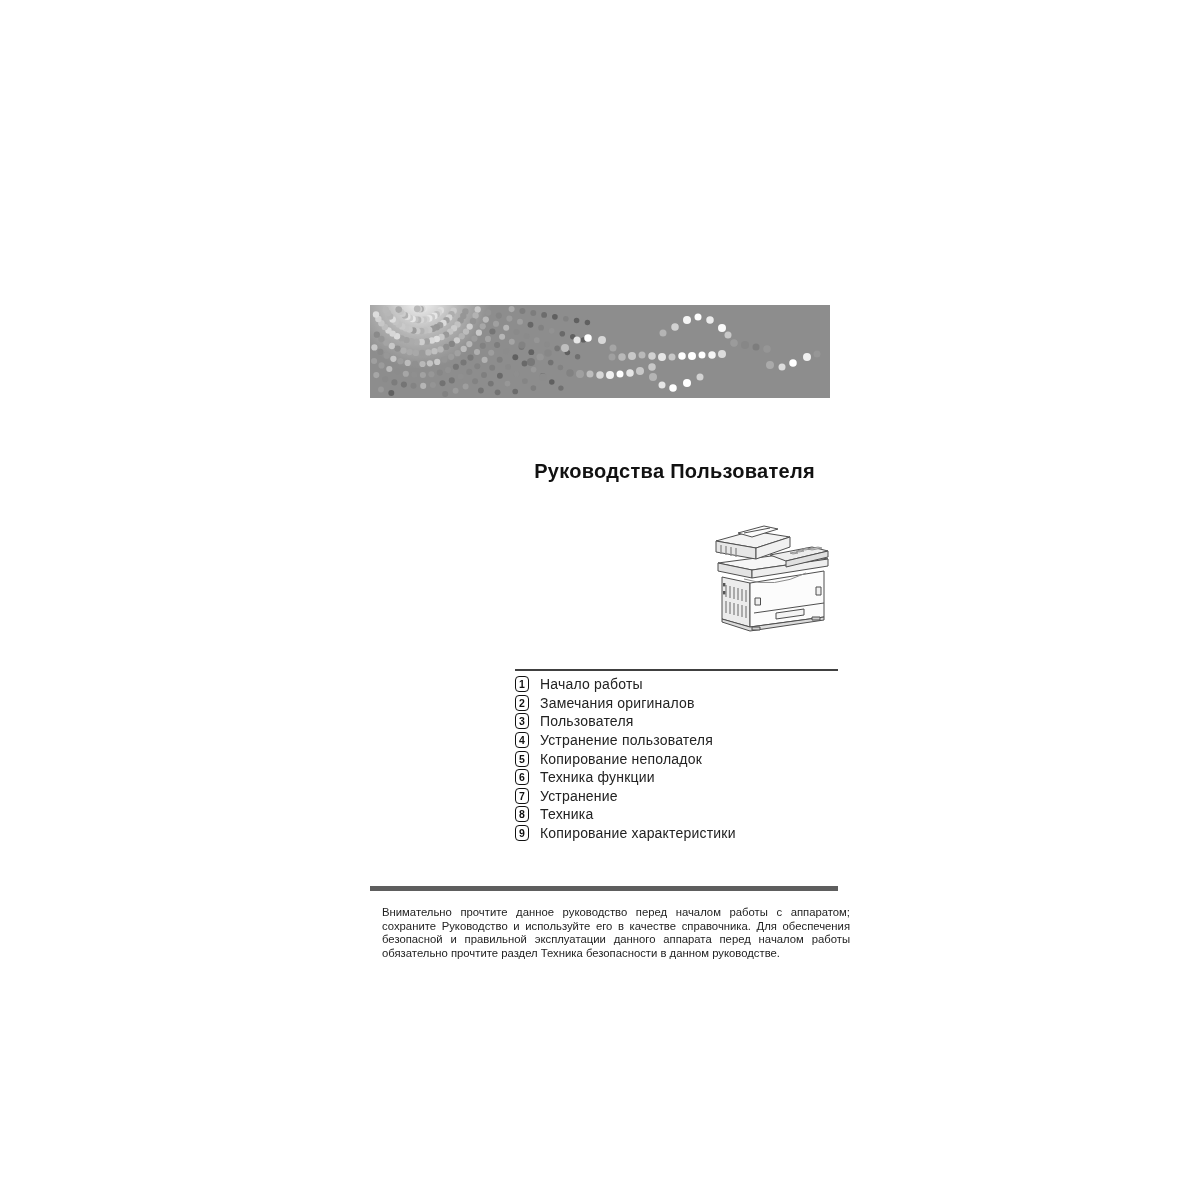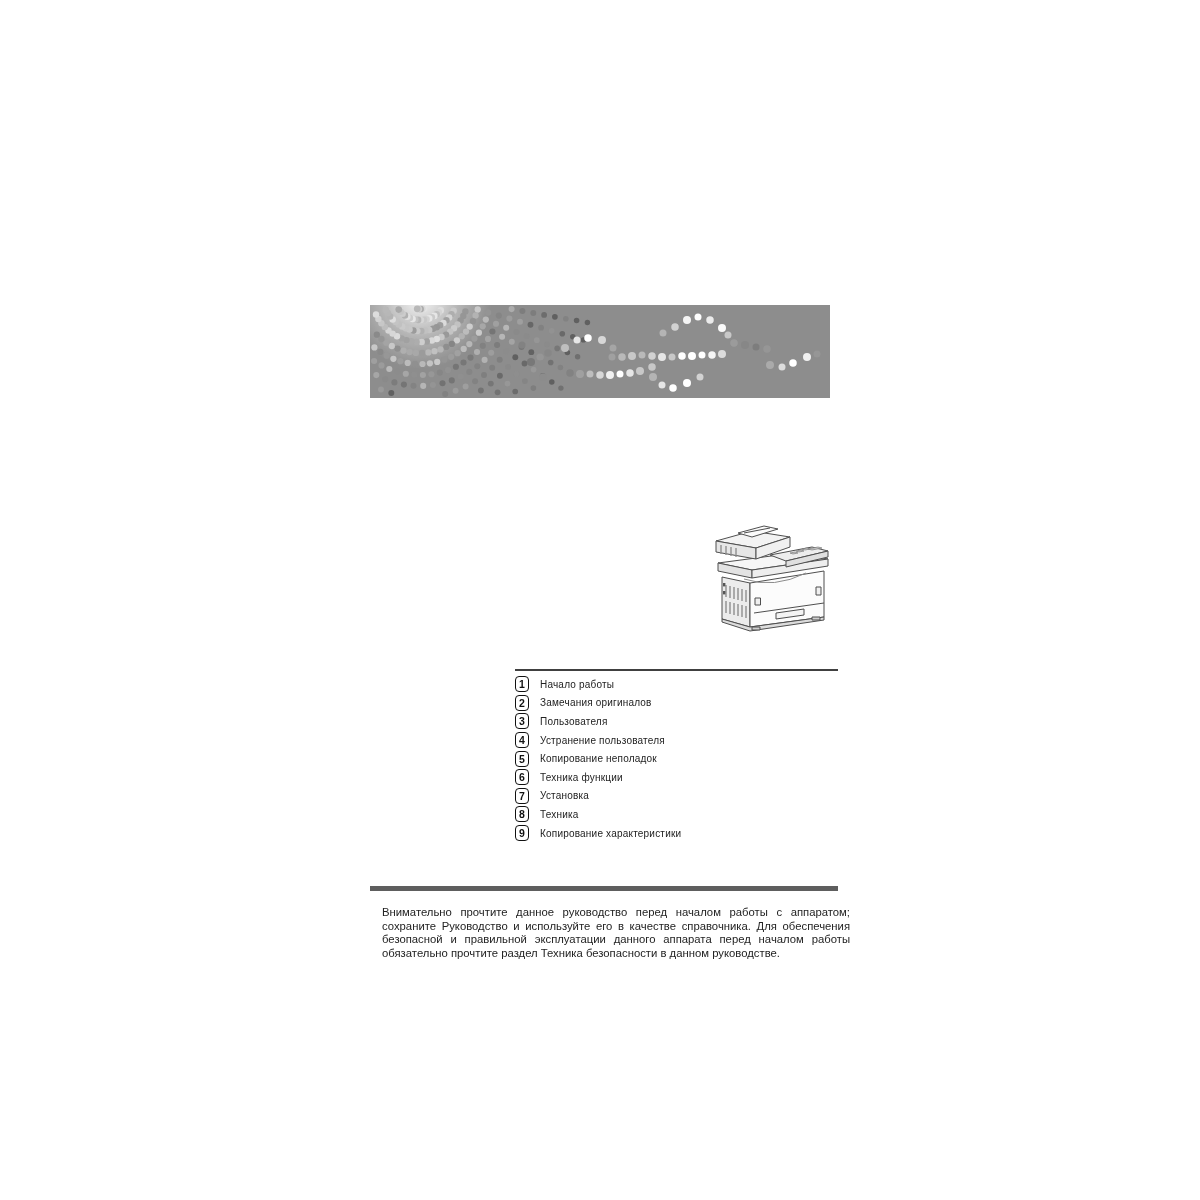--- a/index.html
+++ b/index.html
@@ -50,21 +50,21 @@
     flex: 0 0 auto;
     width: 14px; height: 16px;
     border: 1.8px solid #111;
     border-radius: 4px;
     display: flex; align-items: center; justify-content: center;
     font-size: 10.5px; font-weight: bold; color: #111;
     background: #fff;
   }
   .chapter-label {
     margin-left: 11px;
-    font-size: 10px; color: #222;
+    font-size: 14px; color: #222;
     letter-spacing: 0.2px;
     white-space: nowrap;
   }
 
   .footer-bar {
     position: absolute; left: 370px; top: 886px;
     width: 468px; height: 5px;
     background: #5e5e5e;
   }
   .footer-text {
@@ -339,20 +339,21 @@
         <circle cx="412.0" cy="62.0" r="3.50" fill="rgb(220,220,220)"></circle>
         <circle cx="423.0" cy="58.0" r="3.75" fill="rgb(255,255,255)"></circle>
         <circle cx="437.0" cy="52.0" r="4.00" fill="rgb(240,240,240)"></circle>
         <circle cx="447.0" cy="49.0" r="3.50" fill="rgb(150,150,150)"></circle>
         <circle cx="173.0" cy="72.0" r="3.75" fill="rgb(140,140,140)"></circle>
         <circle cx="161.0" cy="57.0" r="4.00" fill="rgb(120,120,120)"></circle>
         <circle cx="152.0" cy="40.0" r="3.50" fill="rgb(130,130,130)"></circle>
       </svg>
   </div>
 
+  <h1 class="title" style="color: rgb(17, 17, 17);">Руководства Пользователя</h1>
 
   <div class="printer">
     <svg width="124" height="114" viewBox="0 0 124 114" stroke="#4f4f4f" stroke-width="1" stroke-linejoin="round" fill="none">
 
       <polygon points="10,56 38,62 38,106 10,98" fill="#ececec"></polygon>
       <polygon points="38,62 112,50 112,96 38,106" fill="#fcfcfc"></polygon>
       <polygon points="10,98 38,106 112,96 112,99 38,110 10,101" fill="#dcdcdc"></polygon>
 
       <g stroke="#9a9a9a" stroke-width="1.6">
         <line x1="14" y1="64" x2="14" y2="76"></line>
@@ -430,21 +431,21 @@
     <div class="chapter-row">
       <span class="chapter-num">5</span>
       <span class="chapter-label">Копирование неполадок</span>
     </div>
     <div class="chapter-row">
       <span class="chapter-num">6</span>
       <span class="chapter-label">Техника функции</span>
     </div>
     <div class="chapter-row">
       <span class="chapter-num">7</span>
-      <span class="chapter-label">Установка</span>
+      <span class="chapter-label">Устранение</span>
     </div>
     <div class="chapter-row">
       <span class="chapter-num">8</span>
       <span class="chapter-label">Техника</span>
     </div>
     <div class="chapter-row">
       <span class="chapter-num">9</span>
       <span class="chapter-label">Копирование характеристики</span>
     </div>
   </div>

